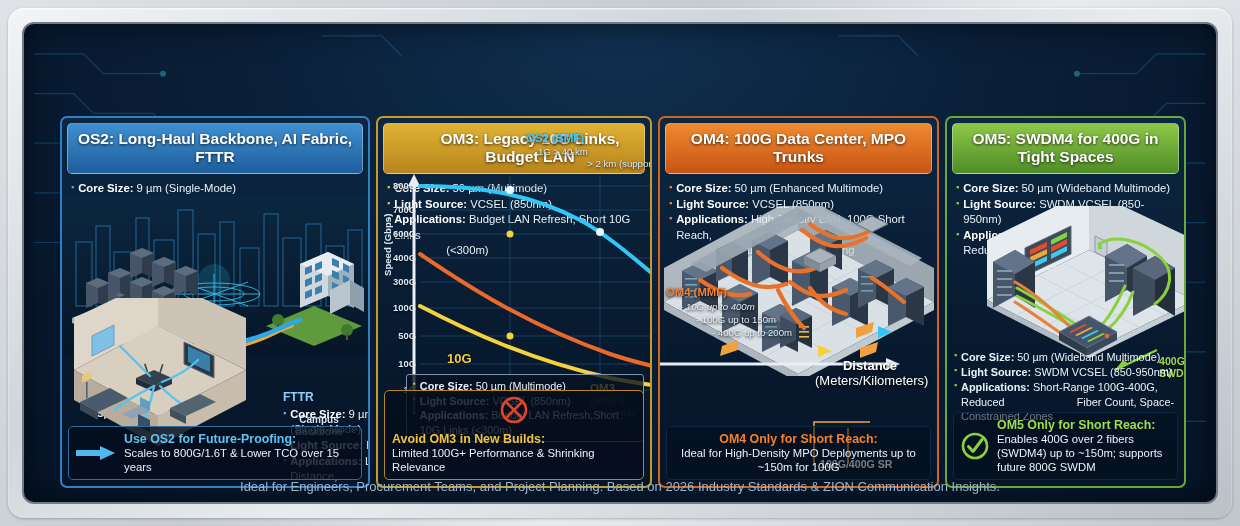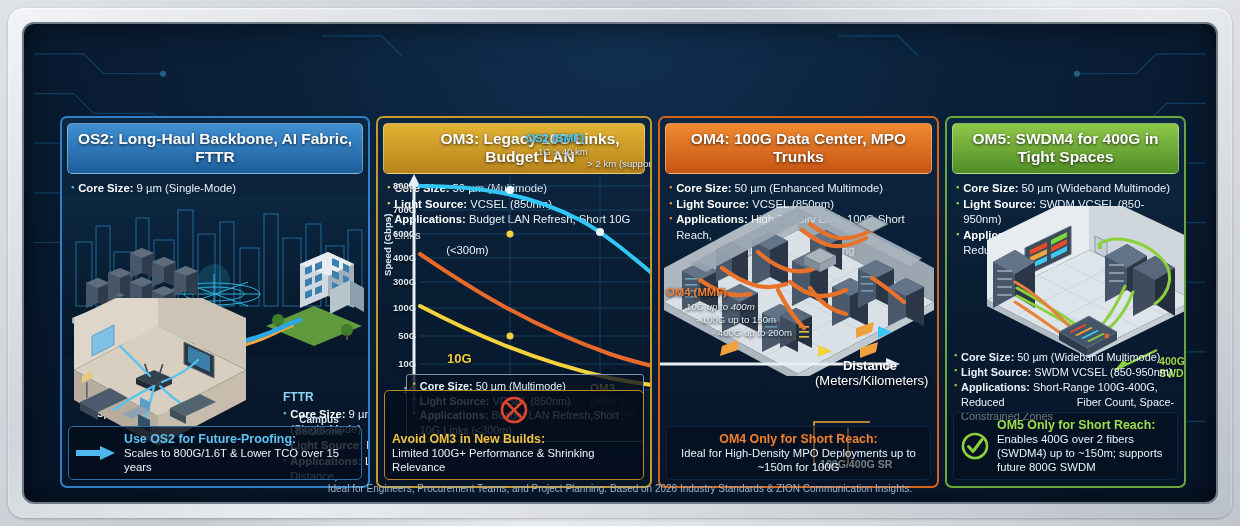--- a/index.html
+++ b/index.html
@@ -138,21 +138,21 @@
 
   
   .om5-specs {
     position:absolute; left:7px; right:7px; bottom:62px;
     color:#eaf2f9; font-size:10.9px; line-height:1.35;
   }
   .om5-specs .bt { color:#95d054; font-size:8.5px; }
 
   .footer {
     position:absolute; left:0; right:0; bottom:8px; text-align:center;
-    color:#9fb6c9; font-size:10px;
+    color:#9fb6c9; font-size:13px;
   }
 
   svg { display:block; }
 </style>
 </head>
 <body>
 
 <div class="bezel">
 <div class="bezel-inner">
 <div class="screen">

